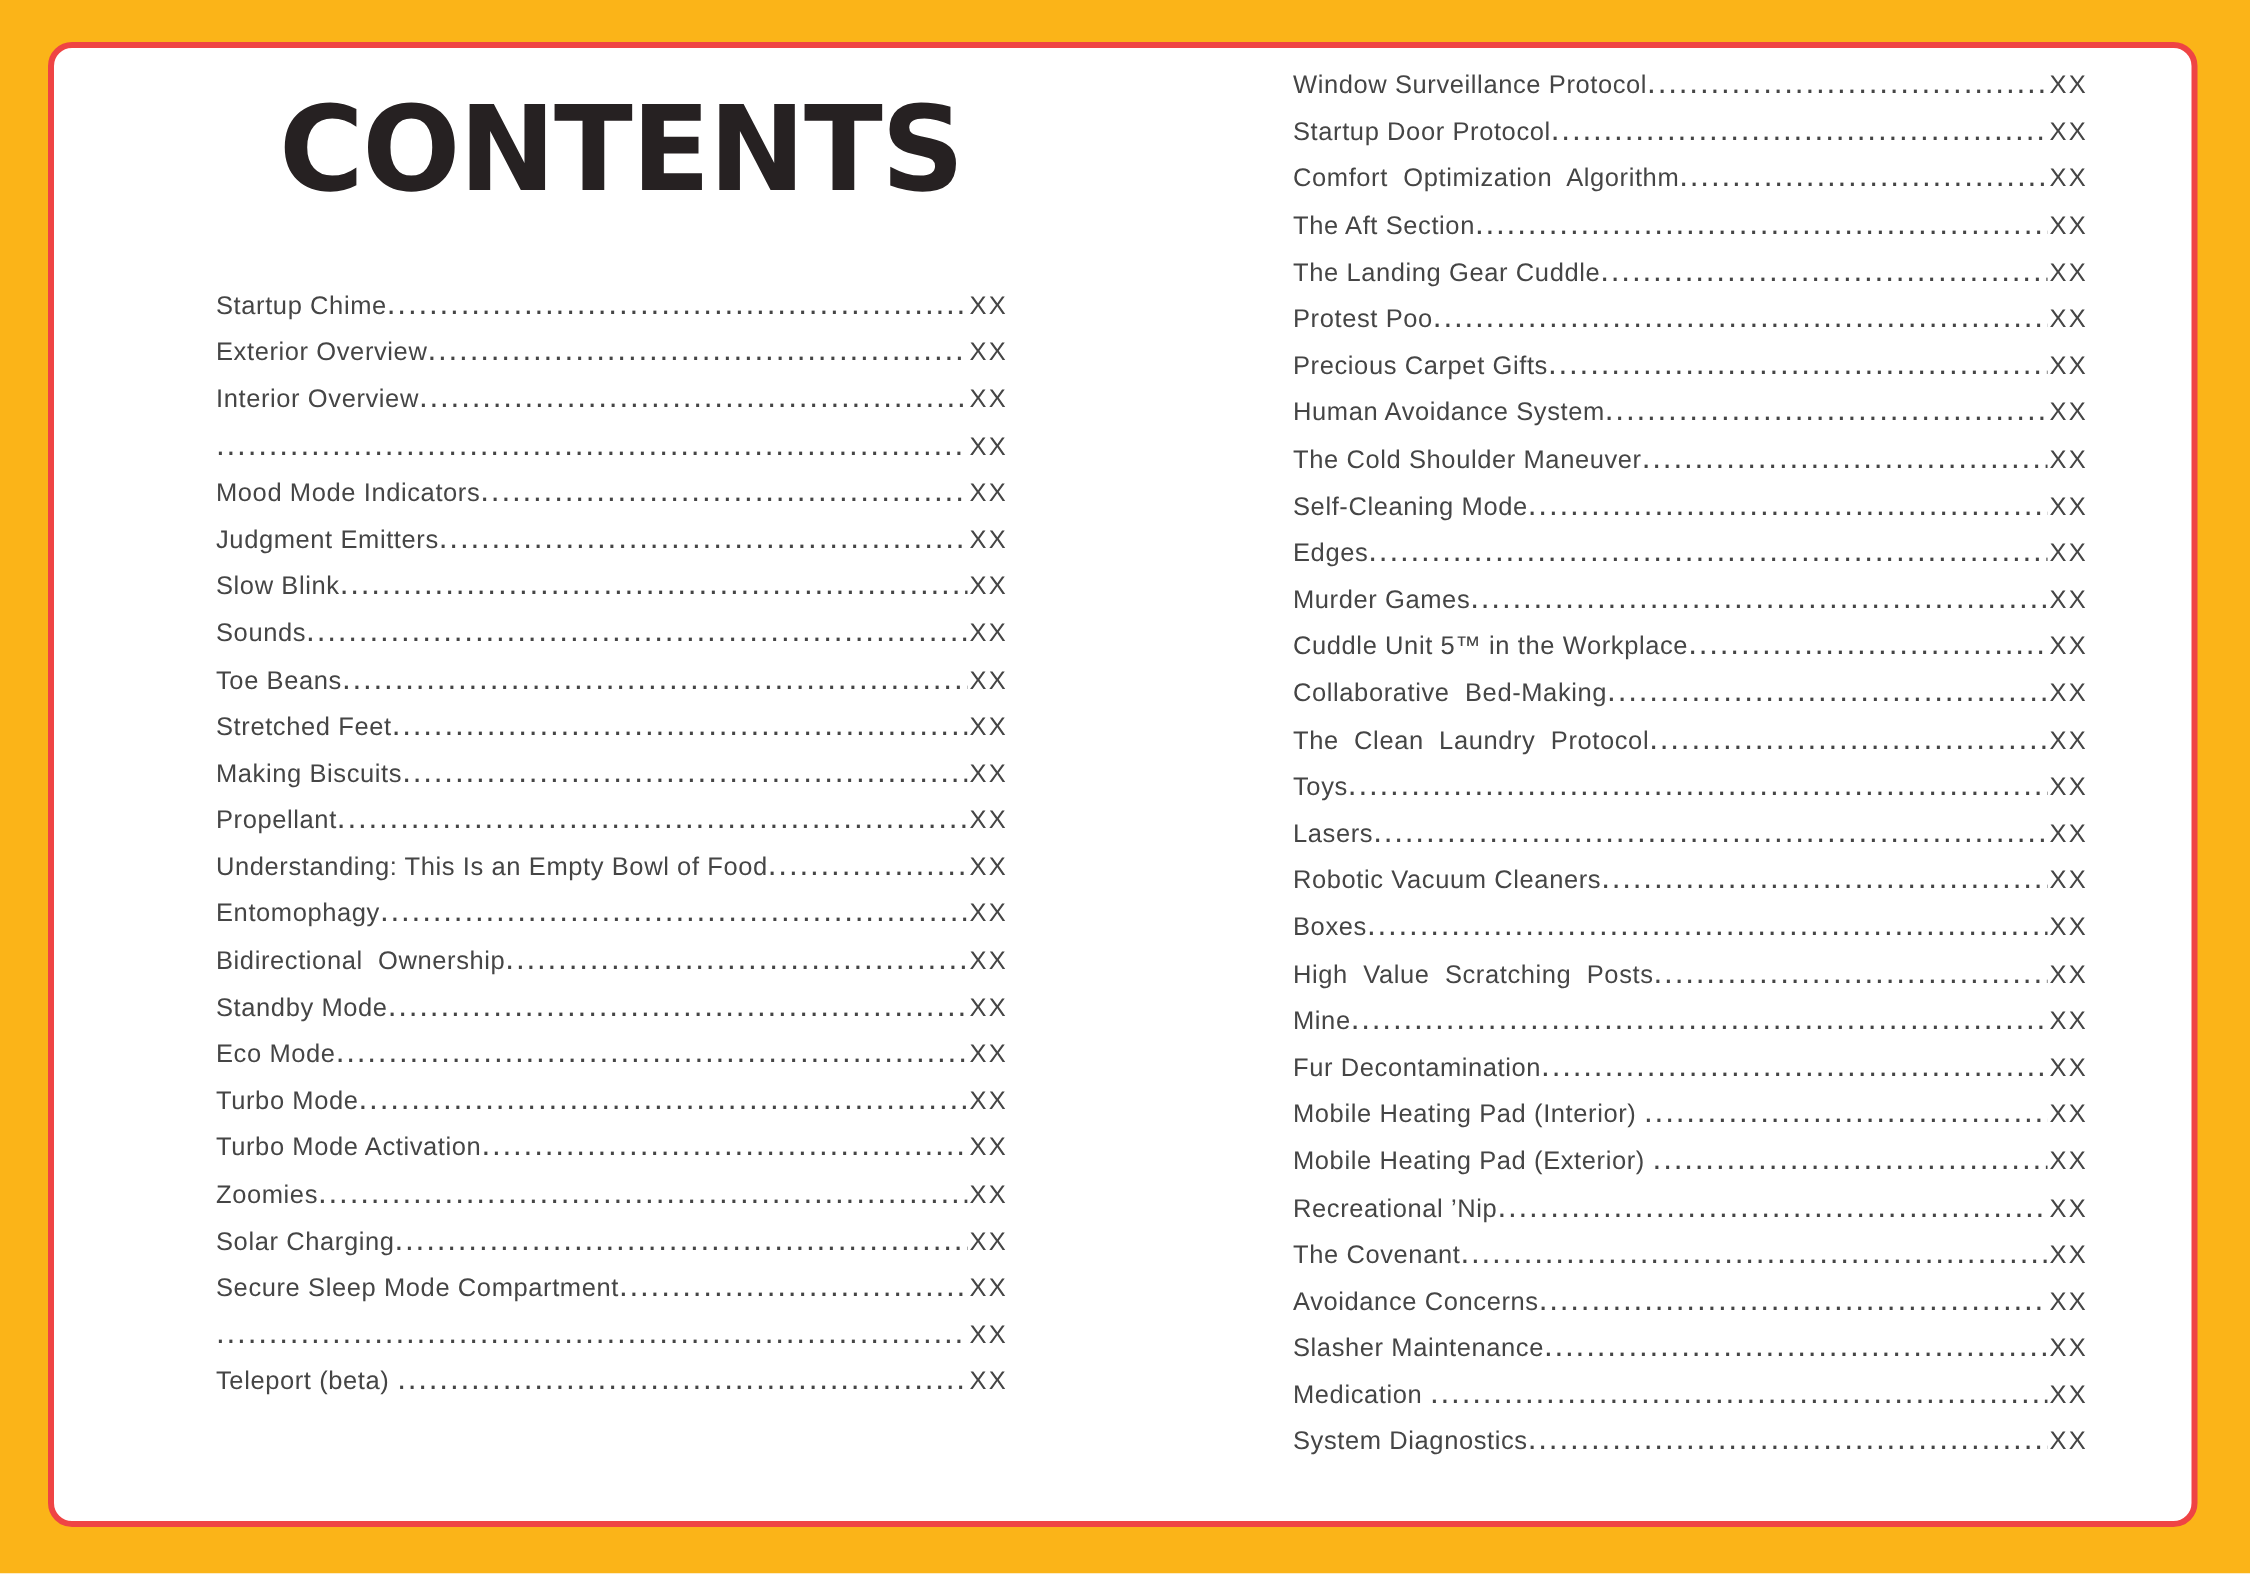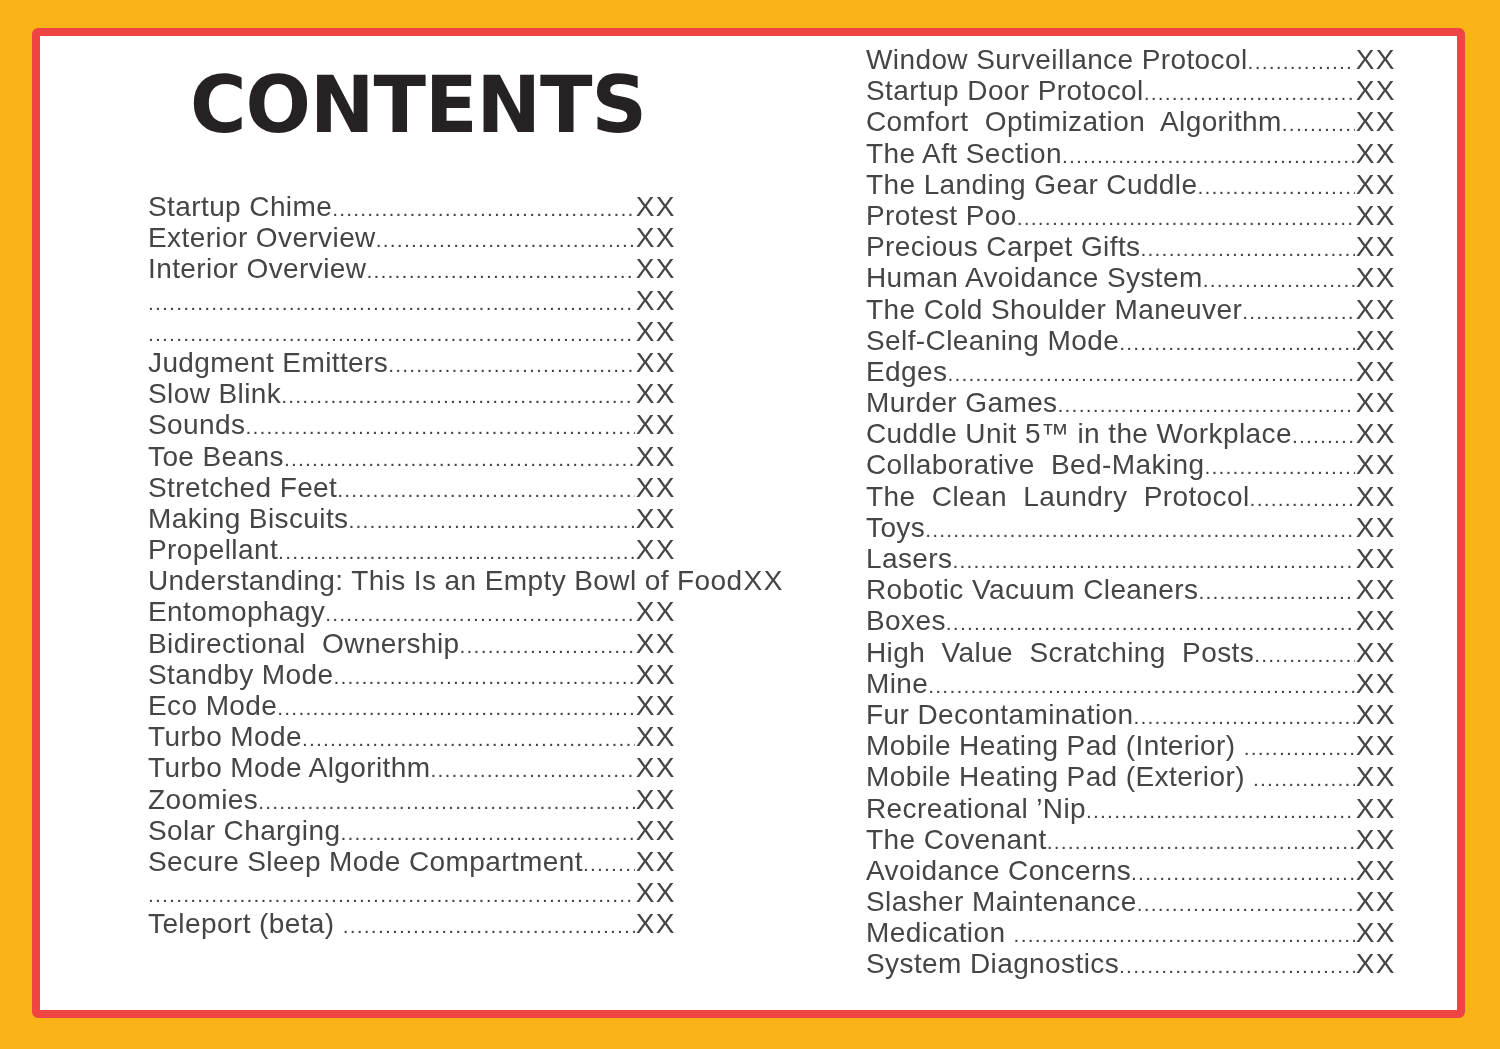--- a/index.html
+++ b/index.html
@@ -16,22 +16,22 @@
     height: 1049px;
     background: #FBB418;
   }
   .page {
     position: absolute;
     left: 32px;
     top: 28px;
     width: 1433px;
     height: 990px;
     background: #FFFFFF;
-    border: 8px solid #ef4444;
-    border-radius: 6px;
+    border: 4px solid #ef4444;
+    border-radius: 16px;
     box-sizing: border-box;
   }
   .page-title {
     position: absolute;
     left: 150px;
     top: 24px;
     margin: 0;
     font-family: "DejaVu Sans", "Liberation Sans", sans-serif;
     font-weight: 800;
     font-size: 77px;
@@ -52,21 +52,21 @@
   .toc-col-right {
     left: 826px;
     top: 8px;
     width: 530px;
   }
   .toc-row {
     display: flex;
     align-items: baseline;
     line-height: 31.2px;
     height: 31.2px;
-    font-size: 28px;
+    font-size: 17px;
     font-weight: 300;
     color: #454545;
     letter-spacing: 0.4px;
   }
   .toc-label {
     white-space: pre;
     flex: 0 0 auto;
   }
   .toc-dots {
     flex: 1 1 auto;
@@ -107,20 +107,21 @@
         <div class="toc-row">
           <span class="toc-label">Interior Overview</span>
           <span class="toc-dots" aria-hidden="true"></span>
           <span class="toc-page-num">XX</span>
         </div>
         <div class="toc-row">
           <span class="toc-dots" aria-hidden="true"></span>
           <span class="toc-page-num">XX</span>
         </div>
         <div class="toc-row">
+          <span class="toc-label">Mood Mode Indicators</span>
           <span class="toc-dots" aria-hidden="true"></span>
           <span class="toc-page-num">XX</span>
         </div>
         <div class="toc-row">
           <span class="toc-label">Judgment Emitters</span>
           <span class="toc-dots" aria-hidden="true"></span>
           <span class="toc-page-num">XX</span>
         </div>
         <div class="toc-row">
           <span class="toc-label">Slow Blink</span>
@@ -176,21 +177,21 @@
           <span class="toc-label">Eco Mode</span>
           <span class="toc-dots" aria-hidden="true"></span>
           <span class="toc-page-num">XX</span>
         </div>
         <div class="toc-row">
           <span class="toc-label">Turbo Mode</span>
           <span class="toc-dots" aria-hidden="true"></span>
           <span class="toc-page-num">XX</span>
         </div>
         <div class="toc-row">
-          <span class="toc-label">Turbo Mode Algorithm</span>
+          <span class="toc-label">Turbo Mode Activation</span>
           <span class="toc-dots" aria-hidden="true"></span>
           <span class="toc-page-num">XX</span>
         </div>
         <div class="toc-row">
           <span class="toc-label">Zoomies</span>
           <span class="toc-dots" aria-hidden="true"></span>
           <span class="toc-page-num">XX</span>
         </div>
         <div class="toc-row">
           <span class="toc-label">Solar Charging</span>

